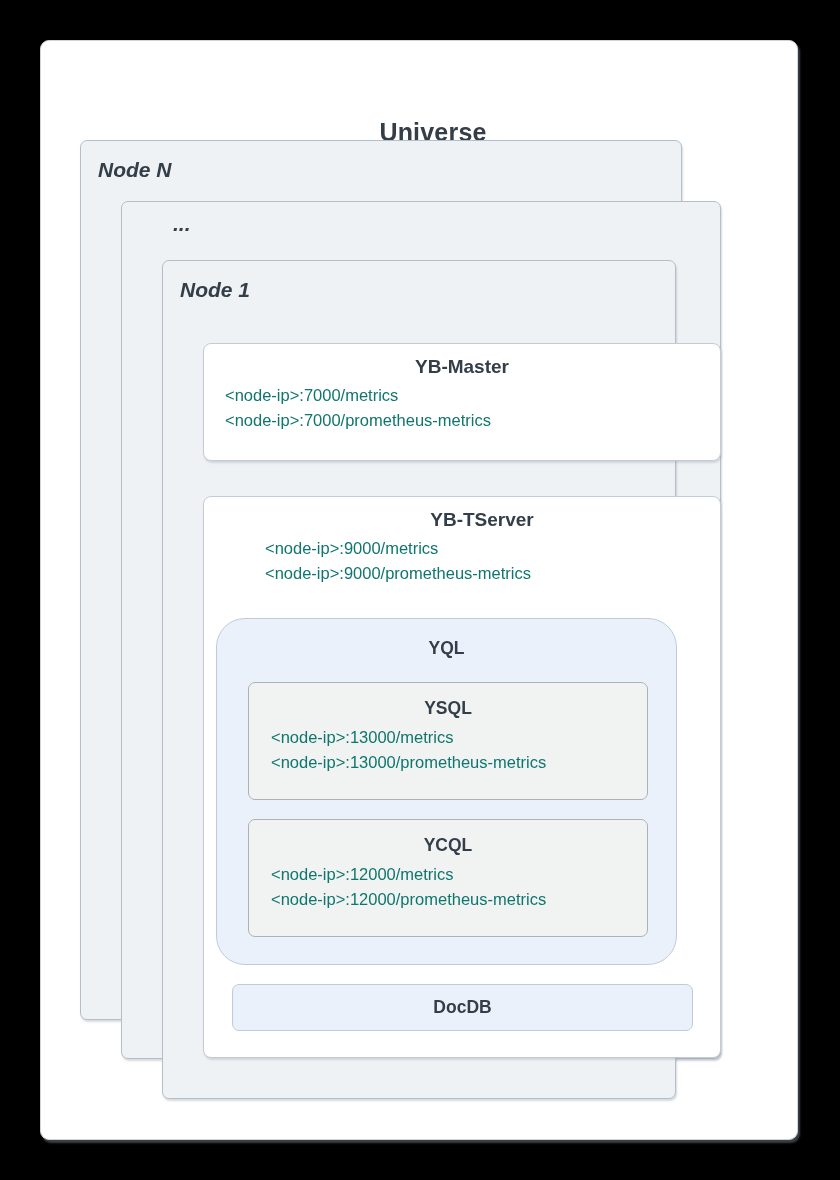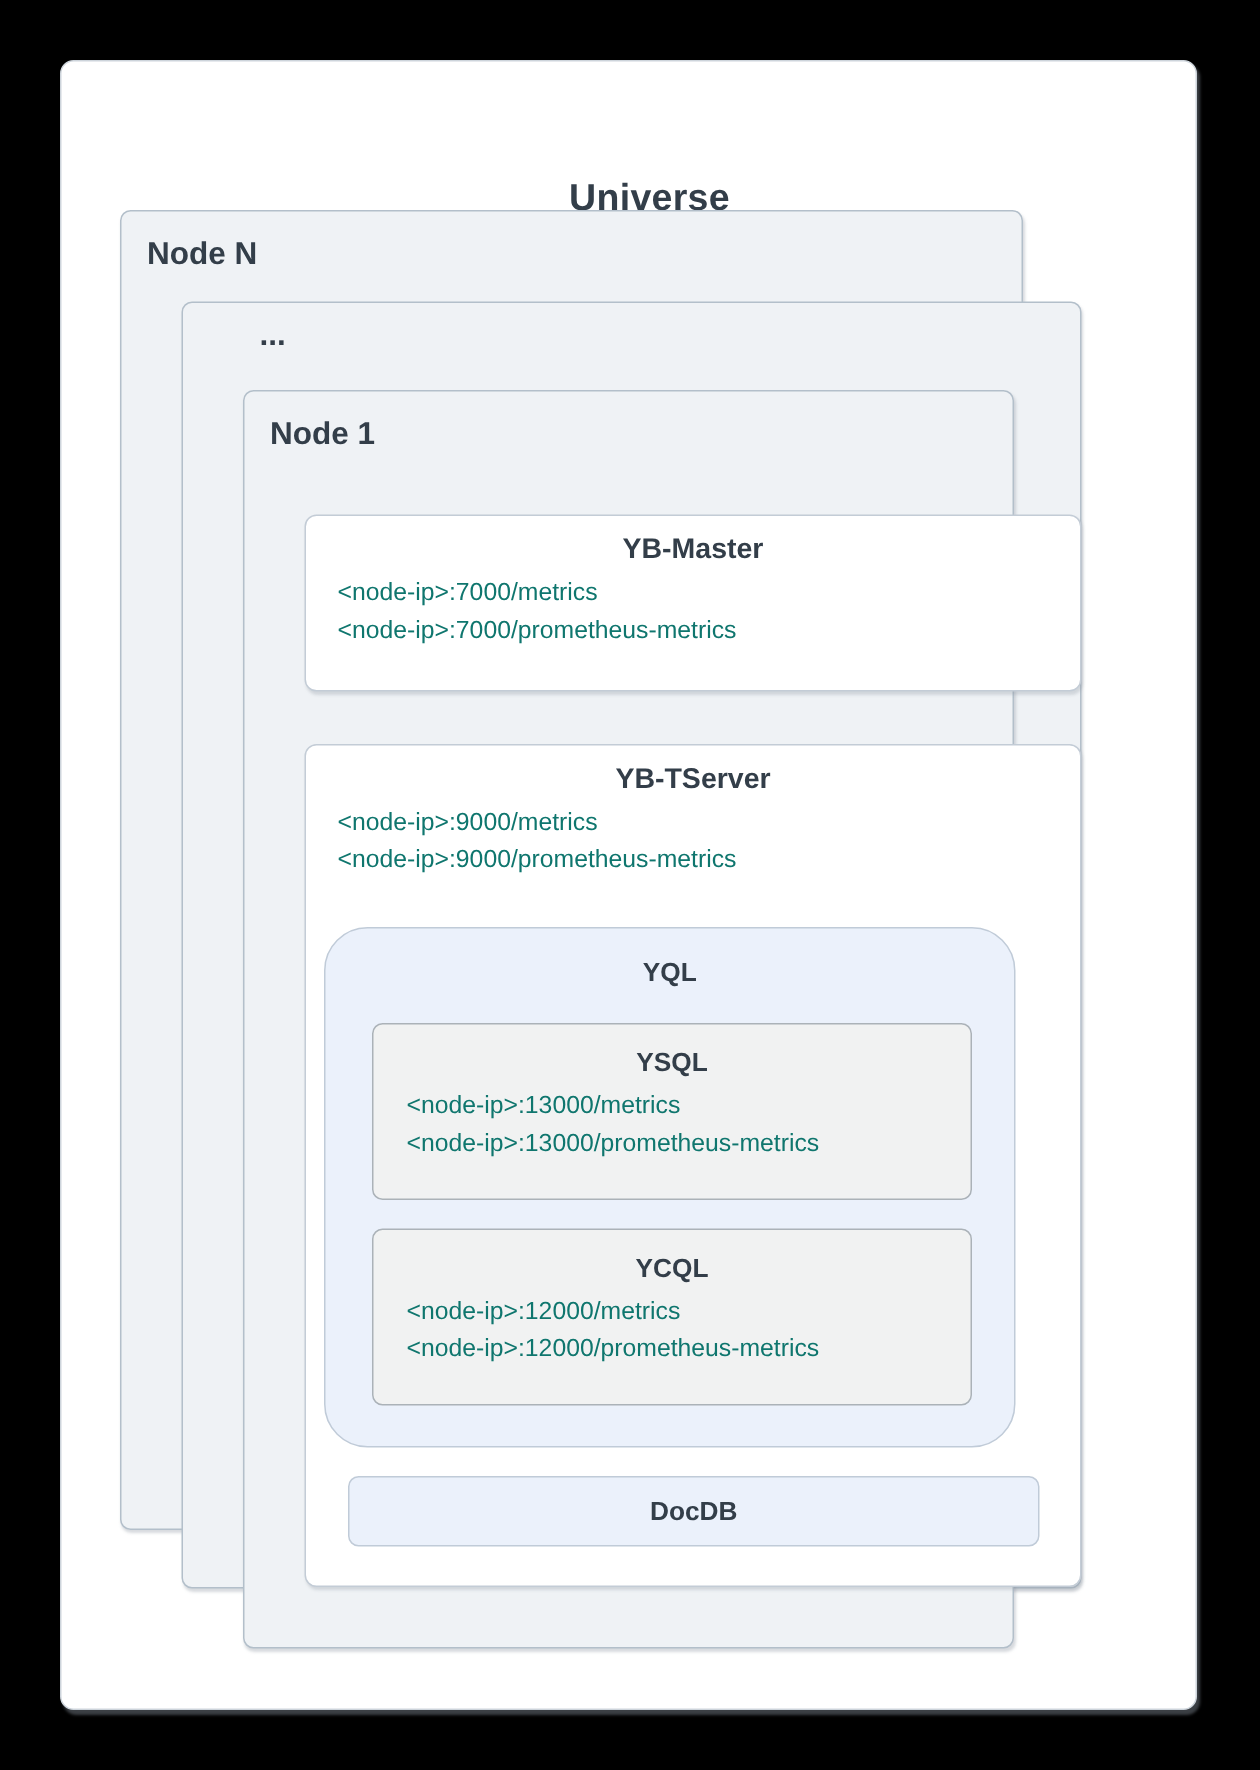--- a/index.html
+++ b/index.html
@@ -38,32 +38,32 @@
   .node-box {
     position: absolute;
     background: var(--node-fill);
     border: 1.5px solid var(--node-border);
     border-radius: 7px;
     box-shadow: 1px 2px 2px rgba(140,150,160,0.35);
   }
   .node-n    { left: 39px;  top: 99px;  width: 602px; height: 880px; }
   .node-dots { left: 80px;  top: 160px; width: 600px; height: 858px; }
   .node-1    { left: 121px; top: 219px; width: 514px; height: 839px; }
-  .node-label { position: absolute; top: 17px; left: 17px; font-size: 21px; font-weight: bold; }
+  .node-label { position: absolute; top: 17px; left: 17px; font-size: 21px; font-weight: bold; font-style: italic; }
   .node-dots .node-label { left: 51px; top: 10px; }
 
   .white-box {
     position: absolute; left: 40px; width: 518px;
     background: var(--card-bg);
     border: 1.5px solid var(--box-border);
     border-radius: 8px;
     box-shadow: 1px 2px 2px rgba(140,150,160,0.3);
   }
   .yb-master  { top: 82px;  height: 118px; }
-  .yb-tserver { top: 235px; height: 562px; }
+  .yb-tserver { top: 235px; height: 562px; padding-left: 40px; }
 
   .box-title { text-align: center; font-weight: bold; font-size: 19px; margin-top: 12px; }
   .endpoints { margin: 5px 0 0 21px; }
   .endpoint  { font-size: 16.5px; line-height: 25px; color: #0f766e; white-space: nowrap; }
 
   .blue-box {
     position: absolute;
     background: var(--blue-fill);
     border: 1.5px solid var(--blue-border);
     border-radius: 7px;

